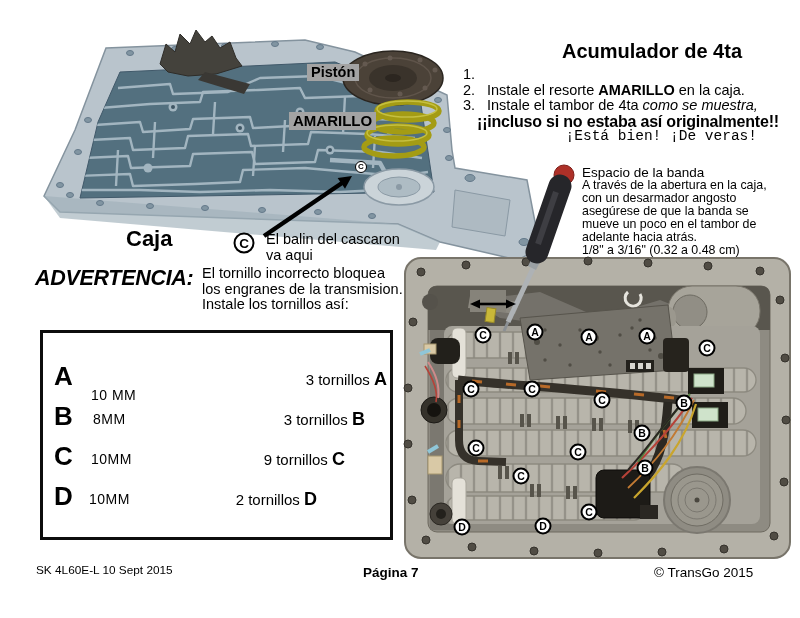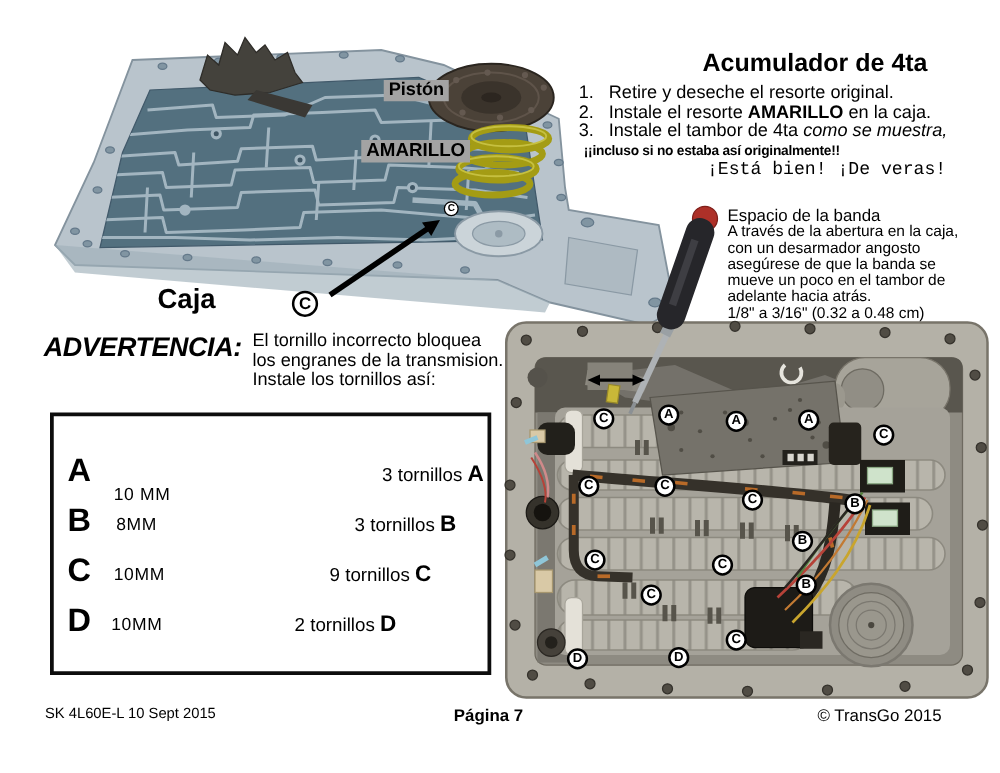--- a/index.html
+++ b/index.html
@@ -15,21 +15,21 @@
       border-radius:50%;background:#fff;font-weight:bold;font-size:10.5px;line-height:13px;
       text-align:center;transform:translate(-50%,-50%);z-index:6;}
   .mk.sm{width:12px;height:12px;border-width:1.5px;font-size:8px;line-height:9px;}
   .mk.lg{width:21px;height:21px;border-width:2.2px;font-size:13.5px;line-height:17px;}
   
   #steps{width:334px;font-size:14.5px;line-height:15.5px;}
   .step{display:flex;}
   .stepnum{width:24px;flex:none;}
   .b{font-weight:bold;}
   .bi{font-weight:normal;font-style:italic;}
-  .step3b{font-weight:bold;font-size:11px;margin-left:4px;letter-spacing:-0.2px;}
+  .step3b{font-weight:bold;font-size:16px;margin-left:14px;letter-spacing:-0.2px;}
   .step3c{text-align:right;margin-left:24px;width:270px;font-family:Liberation Mono, monospace;}
   
   #boltbox{box-sizing:border-box;left:40px;top:330px;width:353px;height:210px;
            border:3px solid #0d0d0d;background:#fff;z-index:4;}
   .bl{position:absolute;font-weight:bold;font-size:26px;line-height:26px;}
   .bs{position:absolute;font-size:14px;line-height:16px;letter-spacing:0.5px;}
   .bc{position:absolute;font-size:15px;line-height:20px;}
   .bcl{font-weight:bold;font-size:18px;}
   .t-title{font-weight:bold;font-size:20px;text-align:center;}
   .t-banda-h{font-weight:normal;font-size:13.5px;}
@@ -381,26 +381,27 @@
     <rect x="48" y="-6.5" width="45" height="13" fill="url(#thr)"></rect>
     <polygon points="93,-6.5 98,-3 98,3 93,6.5" fill="#2c2923"></polygon>
   </g>
 </svg>
 
 <div class="abs plabel" style="left:307px;top:64px;font-size:14.5px">Pistón</div>
 <div class="abs plabel" style="left:289px;top:112px;font-size:15px">AMARILLO</div>
 <div class="mk sm" style="left:361px;top:167px">C</div>
 <div class="abs t-caja" style="left:126px;top:226px">Caja</div>
 <div class="mk lg" style="left:244px;top:243px">C</div>
+<div class="abs t-balin pre" style="left:266px;top:231px">El balin del cascaron
+va aqui</div>
 
 <div class="abs t-title" style="left:508px;top:40px;width:288px">Acumulador de 4ta</div>
 <div id="steps" class="abs" style="left:463px;top:67px">
   <div class="step">
     <span class="stepnum">1.</span>
-    <span>Retire y deseche el resorte original.</span>
   </div>
   <div class="step">
     <span class="stepnum">2.</span>
     <span><span>Instale el resorte </span><span class="b">AMARILLO</span><span> en la caja.</span></span>
   </div>
   <div class="step">
     <span class="stepnum">3.</span>
     <span><span>Instale el tambor de 4ta </span><span class="bi">como se muestra,</span></span>
   </div>
   <div class="step3b">¡¡incluso si no estaba así originalmente!!</div>

